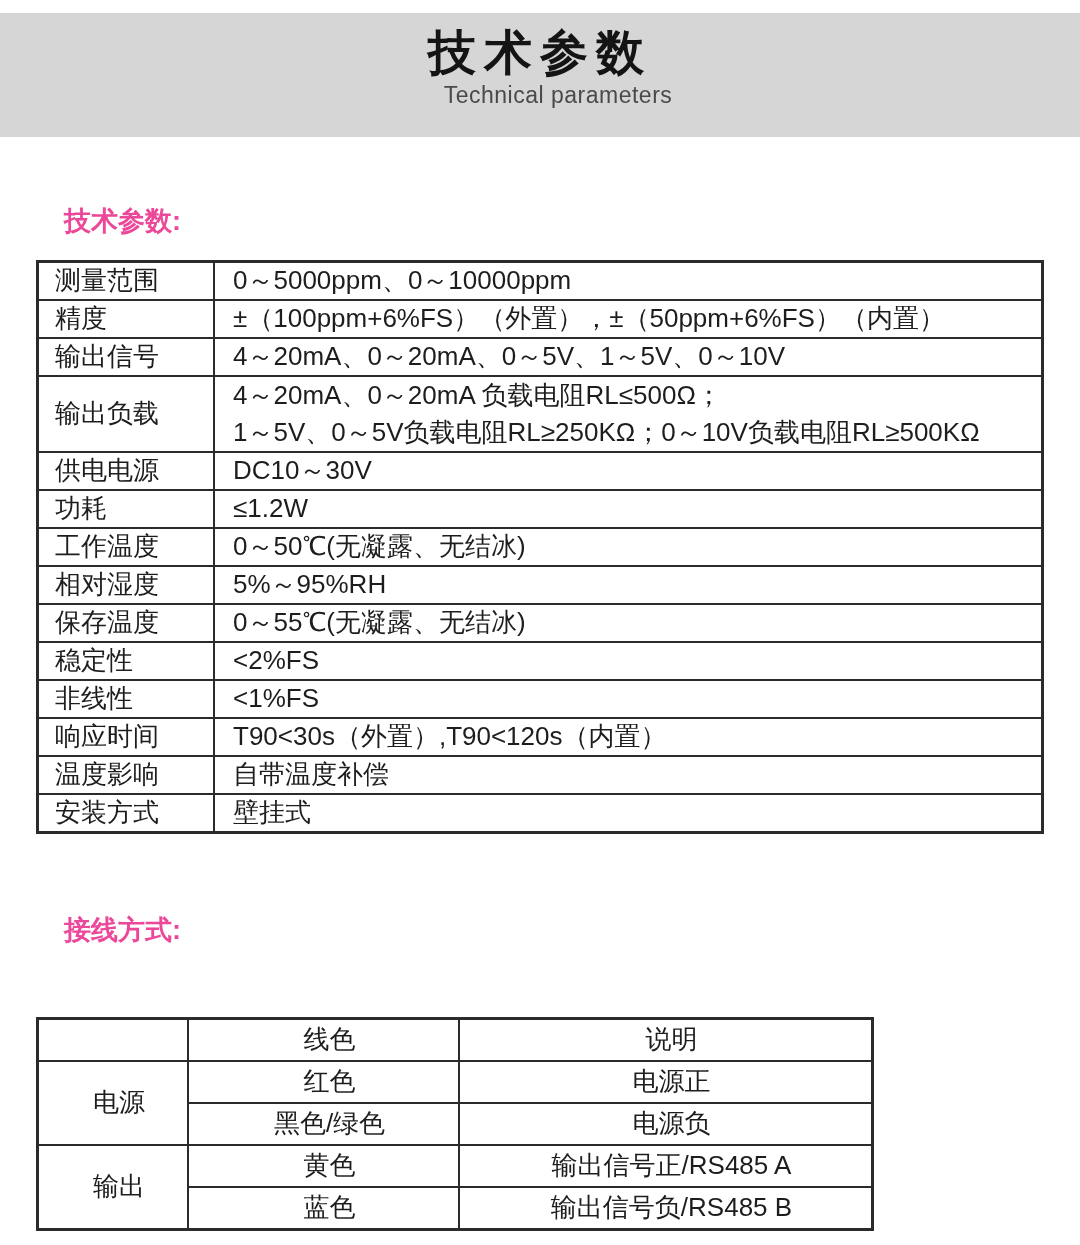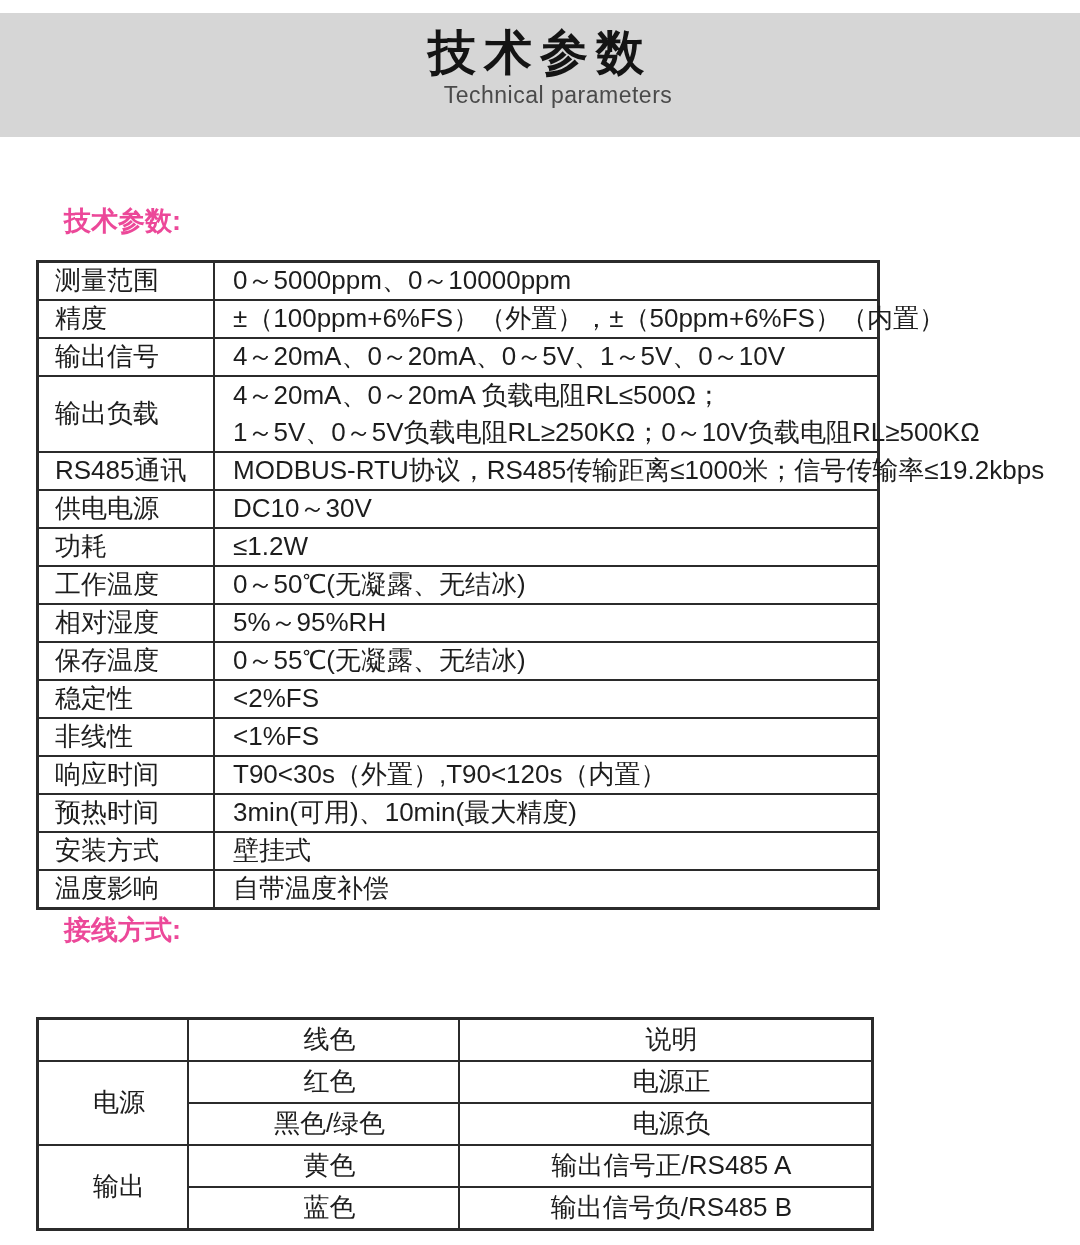--- a/index.html
+++ b/index.html
@@ -30,21 +30,21 @@
   table{
     border-collapse:collapse;table-layout:fixed;
     position:absolute;background:#fff;
   }
   td,th{
     border:2px solid #2b2b2b;vertical-align:middle;
     font-size:26px;font-weight:normal;color:#1d1d1d;
     padding:0;line-height:1.3;
   }
   
-  #spec-table{left:36px;top:260px;width:844px;border:3px solid #2b2b2b;}
+  #spec-table{left:36px;top:260px;width:1008px;border:3px solid #2b2b2b;}
   #spec-table td{height:36px;white-space:nowrap;overflow:visible;}
   #spec-table td.label-cell{width:158px;padding-left:16px;}
   #spec-table td.value-cell{padding-left:18px;}
   #spec-table tr.double td{height:74px;}
   #spec-table tr.double .value-line{line-height:37px;}
   
   #wiring-table{left:36px;top:1017px;width:792px;border:3px solid #2b2b2b;}
   #wiring-table td{height:40px;text-align:center;white-space:nowrap;padding-left:12px;}
   #wiring-table td.group-cell{width:136px;}
   #wiring-table td.wire-color-cell{width:257px;}
@@ -75,24 +75,20 @@
       <td class="value-cell">4～20mA、0～20mA、0～5V、1～5V、0～10V</td>
     </tr>
     <tr class="double">
       <td class="label-cell">输出负载</td>
       <td class="value-cell">
         <div class="value-line">4～20mA、0～20mA 负载电阻RL≤500Ω；</div>
         <div class="value-line">1～5V、0～5V负载电阻RL≥250KΩ；0～10V负载电阻RL≥500KΩ</div>
       </td>
     </tr>
     <tr>
-      <td class="label-cell">RS485通讯</td>
-      <td class="value-cell">MODBUS-RTU协议，RS485传输距离≤1000米；信号传输率≤19.2kbps</td>
-    </tr>
-    <tr>
       <td class="label-cell">供电电源</td>
       <td class="value-cell">DC10～30V</td>
     </tr>
     <tr>
       <td class="label-cell">功耗</td>
       <td class="value-cell">≤1.2W</td>
     </tr>
     <tr>
       <td class="label-cell">工作温度</td>
       <td class="value-cell">0～50℃(无凝露、无结冰)</td>
@@ -111,30 +107,26 @@
     </tr>
     <tr>
       <td class="label-cell">非线性</td>
       <td class="value-cell">&lt;1%FS</td>
     </tr>
     <tr>
       <td class="label-cell">响应时间</td>
       <td class="value-cell">T90&lt;30s（外置）,T90&lt;120s（内置）</td>
     </tr>
     <tr>
-      <td class="label-cell">预热时间</td>
-      <td class="value-cell">3min(可用)、10min(最大精度)</td>
+      <td class="label-cell">温度影响</td>
+      <td class="value-cell">自带温度补偿</td>
     </tr>
     <tr>
       <td class="label-cell">安装方式</td>
       <td class="value-cell">壁挂式</td>
-    </tr>
-    <tr>
-      <td class="label-cell">温度影响</td>
-      <td class="value-cell">自带温度补偿</td>
     </tr>
   </tbody>
 </table>
 
 <div class="section-heading" id="wiring-heading">接线方式:</div>
 
 <table id="wiring-table">
   <tbody>
     <tr>
       <td class="group-cell"></td>

